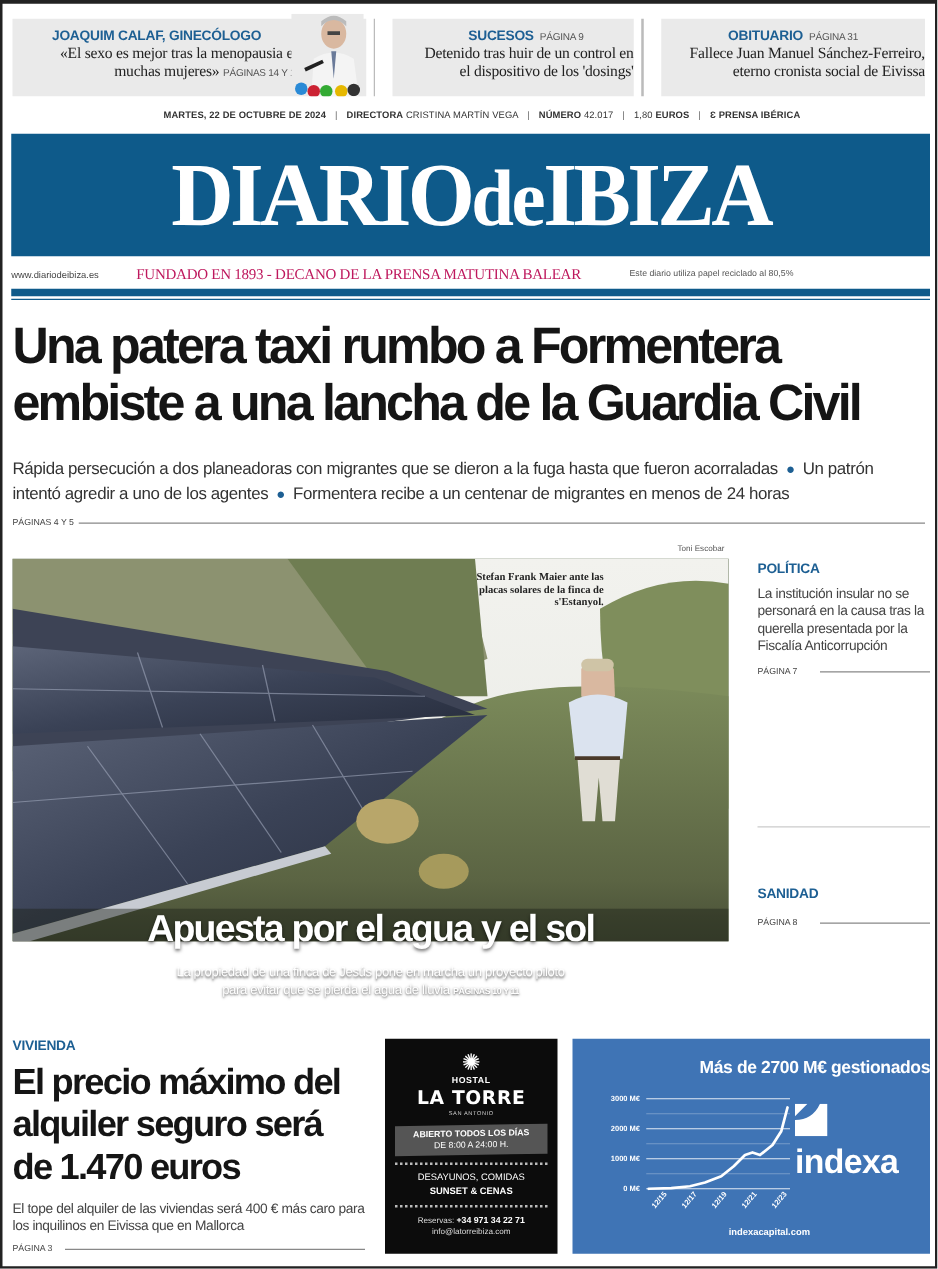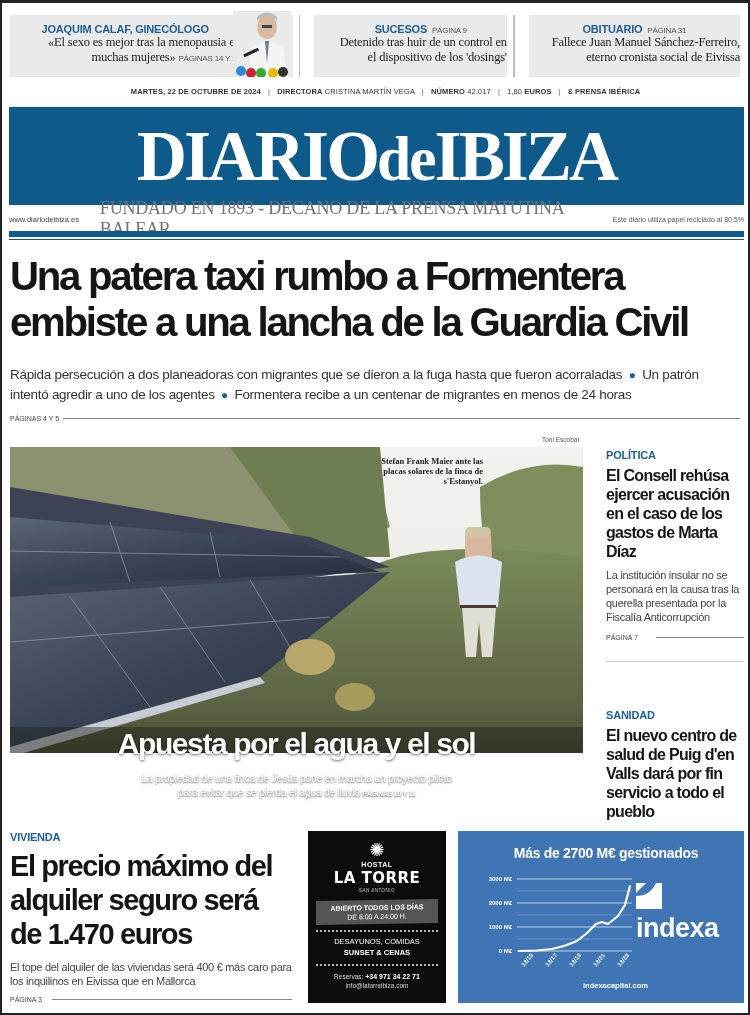--- a/index.html
+++ b/index.html
@@ -25,21 +25,21 @@
   .dateline b { font-weight: bold; }
   .dateline .sep { margin: 0 5px; color: #666; }
 
   
   .masthead { position: absolute; top: 104px; left: 7px; width: 735px; height: 98px; background: #0e5a8a; display: flex; align-items: center; justify-content: center; }
   .masthead-title { font-family: "Liberation Serif", serif; color: #fff; font-size: 72px; font-weight: bold; letter-spacing: -3px; line-height: 1; transform: scaleX(0.96); }
   .masthead-title .de { font-size: 64px; letter-spacing: -2px; }
 
   .subbar { position: absolute; top: 206px; left: 7px; width: 735px; height: 20px; display: flex; align-items: center; }
   .subbar .url { font-size: 7.5px; color: #444; width: 100px; }
-  .subbar .motto { font-family: "Liberation Serif", serif; font-size: 18px; color: #737373; letter-spacing: -0.2px; }
+  .subbar .motto { font-family: "Liberation Serif", serif; font-size: 12px; color: #be185d; letter-spacing: -0.2px; }
   .subbar .paper { font-size: 7px; color: #555; width: 170px; text-align: right; }
   .blue-rule { position: absolute; top: 228px; left: 7px; width: 735px; height: 6px; background: #0e5a8a; }
   .blue-rule2 { position: absolute; top: 236px; left: 7px; width: 735px; height: 1px; background: #0e5a8a; }
 
   
   .lead-headline { position: absolute; top: 250px; left: 8px; width: 740px; font-size: 41px; line-height: 46px; font-weight: bold; letter-spacing: -2.3px; color: #151515; transform: scaleX(0.98); transform-origin: left; }
   .lead-summary { position: absolute; top: 362px; left: 8px; width: 730px; font-size: 13.5px; line-height: 20px; color: #333; letter-spacing: -0.3px; }
   .bullet { color: #1d5f93; font-size: 12px; margin: 0 3px; }
   .lead-pages { position: absolute; top: 412px; left: 8px; right: 8px; display: flex; align-items: center; font-size: 7px; color: #444; }
   .lead-pages .rule { flex: 1; height: 1px; background: #888; margin-left: 4px; }
@@ -77,21 +77,21 @@
   .ad-hostal .place { font-size: 4.5px; letter-spacing: 0.5px; margin-top: 1px; color: #ccc; }
   .ad-hostal .open { margin: 7px 8px 0; background: #555; padding: 3px 0; font-size: 7px; line-height: 9px; transform: skewY(-1deg); }
   .ad-hostal .open b { display: block; }
   .ad-hostal .dots { margin: 6px 8px 0; border-top: 2px dotted #bbb; }
   .ad-hostal .meals { font-size: 7.5px; line-height: 11px; margin-top: 4px; }
   .ad-hostal .contact { font-size: 6.5px; line-height: 9px; margin-top: 6px; color: #ddd; }
   .ad-hostal .contact b { color: #fff; font-size: 7px; }
 
   
   .ad-indexa { position: absolute; top: 828px; left: 456px; width: 286px; height: 172px; background: #3f74b5; color: #fff; }
-  .ad-indexa .ad-title { position: absolute; top: 14px; left: 0; right: 0; text-align: center; font-size: 14px; font-weight: bold; letter-spacing: -0.3px; margin-left: 10px; }
+  .ad-indexa .ad-title { position: absolute; top: 14px; left: 0; right: 0; text-align: right; font-size: 14px; font-weight: bold; letter-spacing: -0.3px; margin-left: 10px; }
   .ad-indexa .chart { position: absolute; top: 36px; left: 4px; }
   .ad-indexa .logo { position: absolute; top: 52px; left: 178px; width: 90px; text-align: left; }
   .ad-indexa .logo-word { font-size: 27px; font-weight: bold; letter-spacing: -0.5px; line-height: 30px; }
   .ad-indexa .site { position: absolute; top: 150px; left: 0; width: 190px; text-align: right; font-size: 7.5px; font-weight: bold; }
 </style>
 </head>
 <body>
 
 <div class="page">
 
@@ -231,31 +231,29 @@
   </div>
   <h2 class="photo-headline">Apuesta por el agua y el sol</h2>
   <div class="photo-sub">
     <span>La propiedad de una finca de Jesús pone en marcha un proyecto piloto</span><br>
     <span>para evitar que se pierda el agua de lluvia</span>
     <span class="pg">PÁGINAS 10 Y 11</span>
   </div>
 
   <div class="rcol" style="top:446px;">
     <div class="kicker">POLÍTICA</div>
-    <div class="r-headline">El Consell rehúsa ejercer acusación en el caso de los gastos de Marta Díaz</div>
     <div class="r-summary">La institución insular no se personará en la causa tras la querella presentada por la Fiscalía Anticorrupción</div>
     <div class="r-page">
       <span>PÁGINA 7</span>
       <span class="rule"></span>
     </div>
   </div>
   <div class="rcol-divider"></div>
   <div class="rcol" style="top:706px;">
     <div class="kicker">SANIDAD</div>
-    <div class="r-headline">El nuevo centro de salud de Puig d'en Valls dará por fin servicio a todo el pueblo</div>
     <div class="r-page" style="margin-top:14px;">
       <span>PÁGINA 8</span>
       <span class="rule"></span>
     </div>
   </div>
 
   <div class="bottom-left">
     <div class="kicker">VIVIENDA</div>
     <div class="bl-headline">El precio máximo del alquiler seguro será de 1.470 euros</div>
     <div class="bl-summary">El tope del alquiler de las viviendas será 400 € más caro para los inquilinos en Eivissa que en Mallorca</div>

